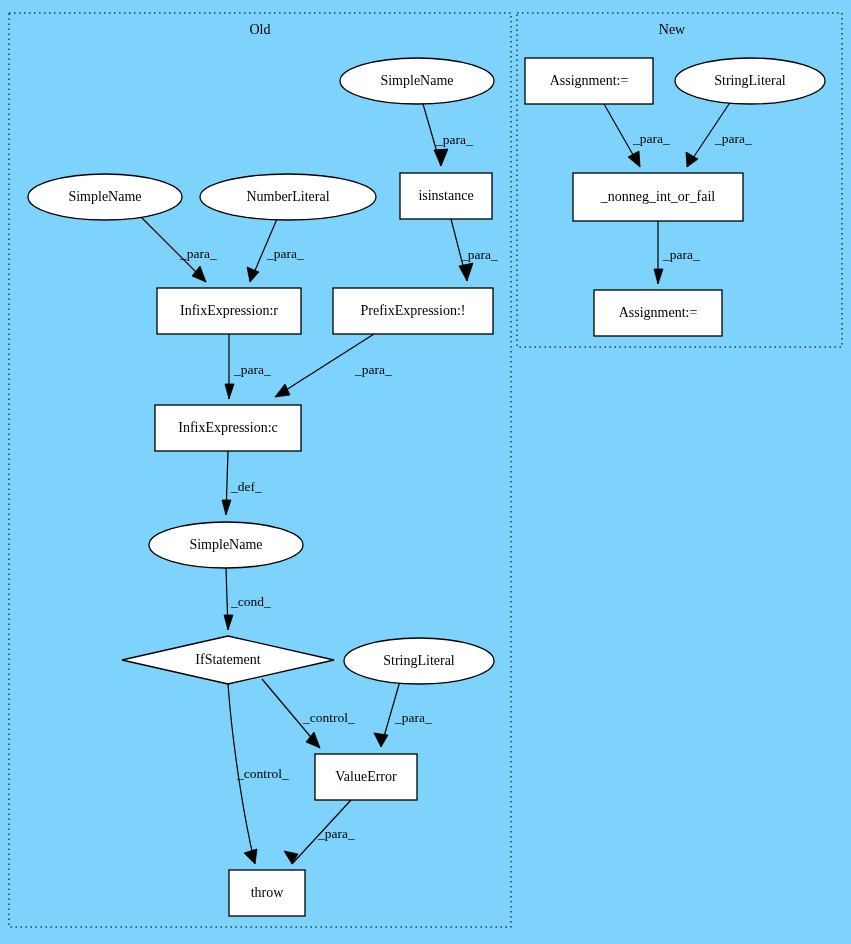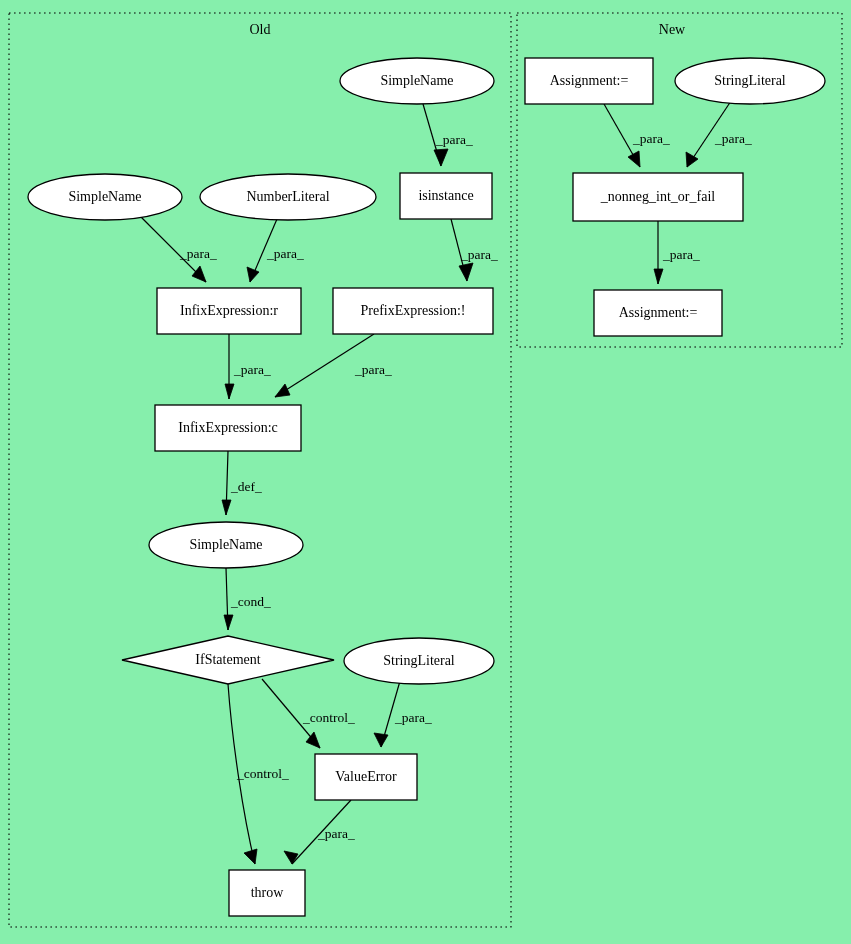--- a/index.html
+++ b/index.html
@@ -10,21 +10,21 @@
   body {
     width: 851px;
     height: 944px;
     font-family: "Liberation Serif", "DejaVu Serif", serif;
     overflow: hidden;
   }
   #graph-root {
     position: relative;
     width: 851px;
     height: 944px;
-    background: #86efac;
+    background: #7dd3fc;
   }
   svg.graph-canvas {
     display: block;
     width: 851px;
     height: 944px;
   }
   .cluster-border {
     fill: none;
     stroke: #000000;
     stroke-width: 1.1;

